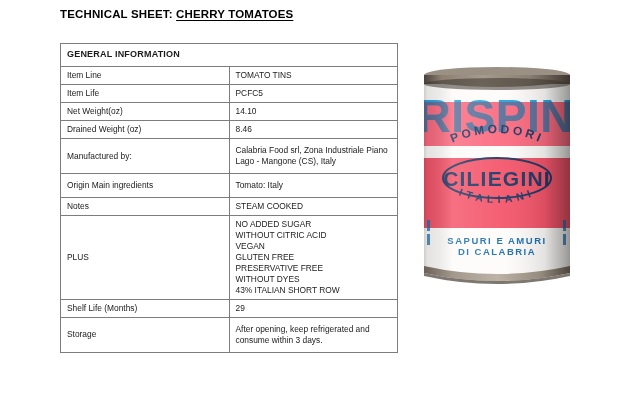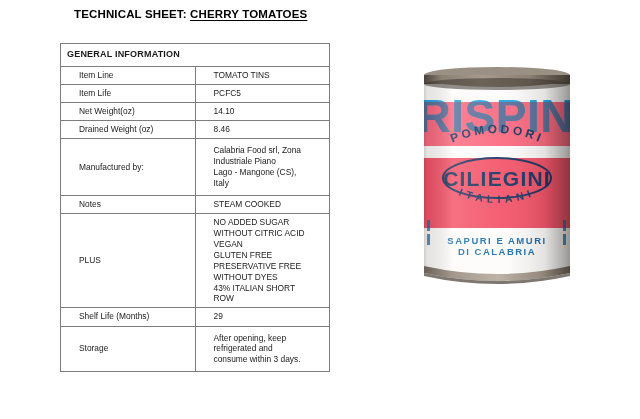--- a/index.html
+++ b/index.html
@@ -19,41 +19,40 @@
 
   
   #doc-title {
     position: absolute;
     left: 60px;
     top: 8px;
     font-size: 11.5px;
     font-weight: bold;
     letter-spacing: 0.15px;
     white-space: nowrap;
-    margin-left: 14px;
   }
   #doc-title .underlined {
     text-decoration: underline;
     text-underline-offset: 2px;
   }
 
   
   #spec-table {
     position: absolute;
     left: 60px;
     top: 43px;
-    width: 270px;
+    width: 338px;
     border-collapse: collapse;
     table-layout: fixed;
     font-size: 8.4px;
     line-height: 1.32;
   }
   #spec-table td {
     border: 1px solid #7d7d7d;
-    padding: 3px 18px;
+    padding: 3px 6px;
     vertical-align: middle;
     color: #1a1a1a;
   }
   #spec-table td.label {
     width: 138px;
   }
   #spec-table td.value {
     width: 186px;
     margin-left: 36px;
   }
@@ -107,20 +106,24 @@
       <td class="value">14.10</td>
     </tr>
     <tr>
       <td class="label">Drained Weight (oz)</td>
       <td class="value">8.46</td>
     </tr>
     <tr class="tall">
       <td class="label">Manufactured by:</td>
       <td class="value multiline">Calabria Food srl, Zona Industriale Piano
 Lago - Mangone (CS), Italy</td>
+    </tr>
+    <tr class="tall">
+      <td class="label">Origin Main ingredients</td>
+      <td class="value">Tomato: Italy</td>
     </tr>
     <tr>
       <td class="label">Notes</td>
       <td class="value">STEAM COOKED</td>
     </tr>
     <tr>
       <td class="label">PLUS</td>
       <td class="value multiline">NO ADDED SUGAR
 WITHOUT CITRIC ACID
 VEGAN

